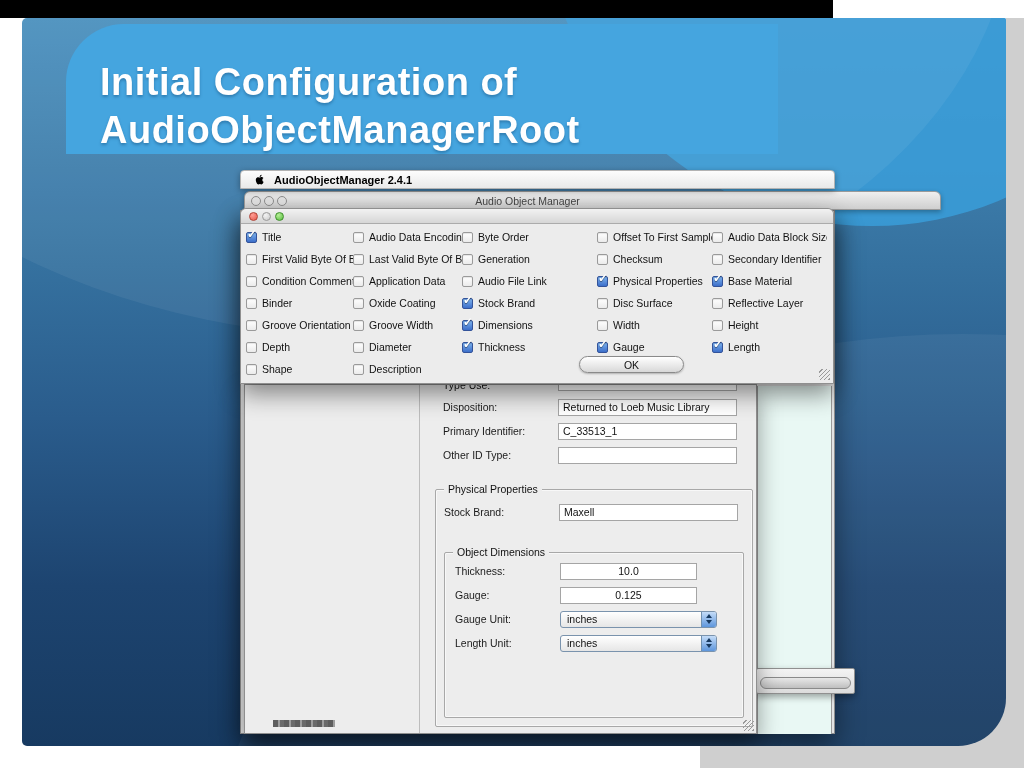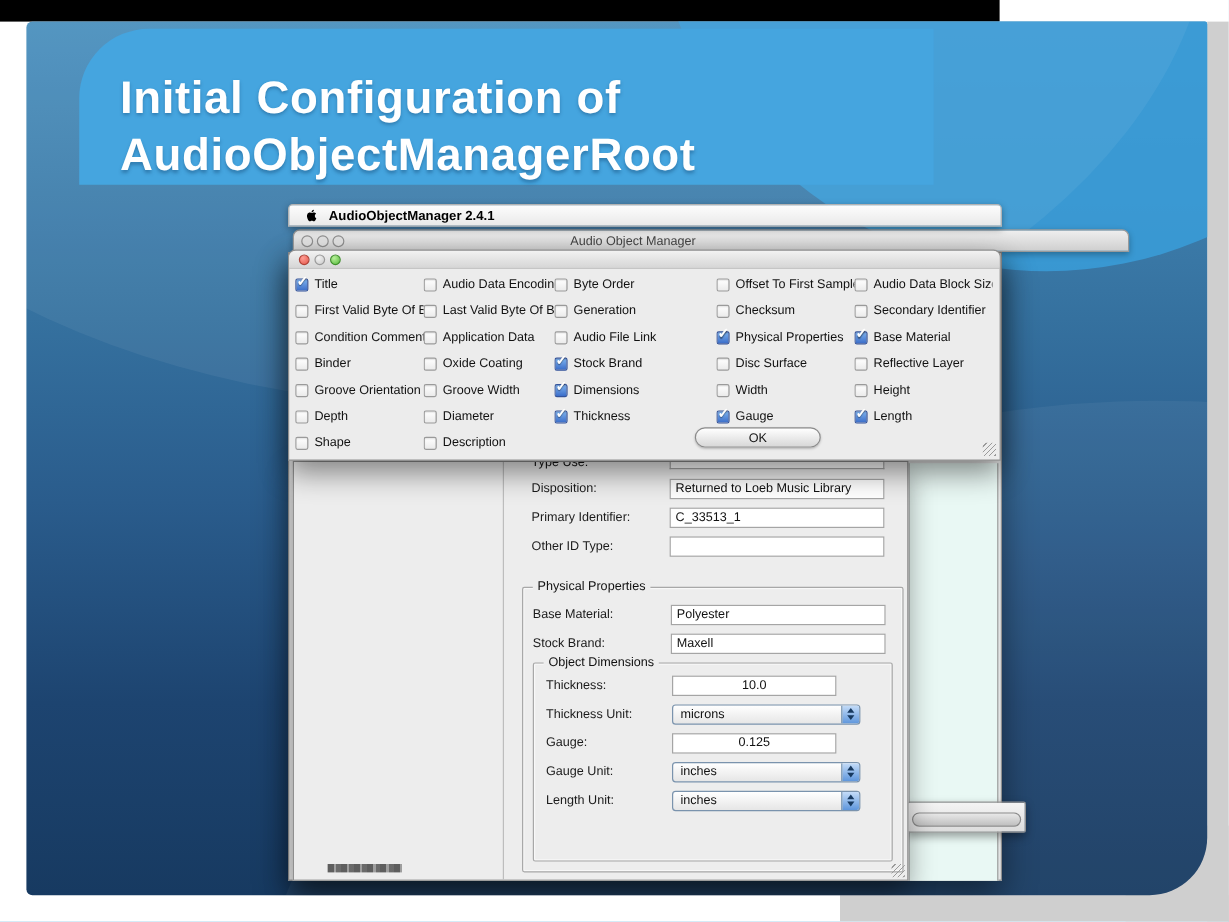--- a/index.html
+++ b/index.html
@@ -195,50 +195,34 @@
               <div class="tfield">
                 <span></span>
               </div>
             </div>
           </div>
 
         <div class="fieldset fs-pp">
           <span class="legend">Physical Properties</span>
           <div class="pp-rows">
               <div class="frow">
-                <span class="flabel">Base Material:</span>
-                <div class="tfield">
-                  <span>Polyester</span>
-                </div>
-              </div>
-              <div class="frow">
                 <span class="flabel">Stock Brand:</span>
                 <div class="tfield">
                   <span>Maxell</span>
                 </div>
               </div>
             </div>
 
           <div class="fieldset fs-od">
             <span class="legend">Object Dimensions</span>
             <div class="od-rows">
                 <div class="frow">
                   <span class="flabel">Thickness:</span>
                   <div class="tfield">
                     <span>10.0</span>
-                  </div>
-                </div>
-                <div class="frow">
-                  <span class="flabel">Thickness Unit:</span>
-                  <div class="popup">
-                    <span class="ptext">microns</span>
-                    <span class="stepper">
-                      <i class="up"></i>
-                      <i class="dn"></i>
-                    </span>
                   </div>
                 </div>
                 <div class="frow">
                   <span class="flabel">Gauge:</span>
                   <div class="tfield">
                     <span>0.125</span>
                   </div>
                 </div>
                 <div class="frow">
                   <span class="flabel">Gauge Unit:</span>

